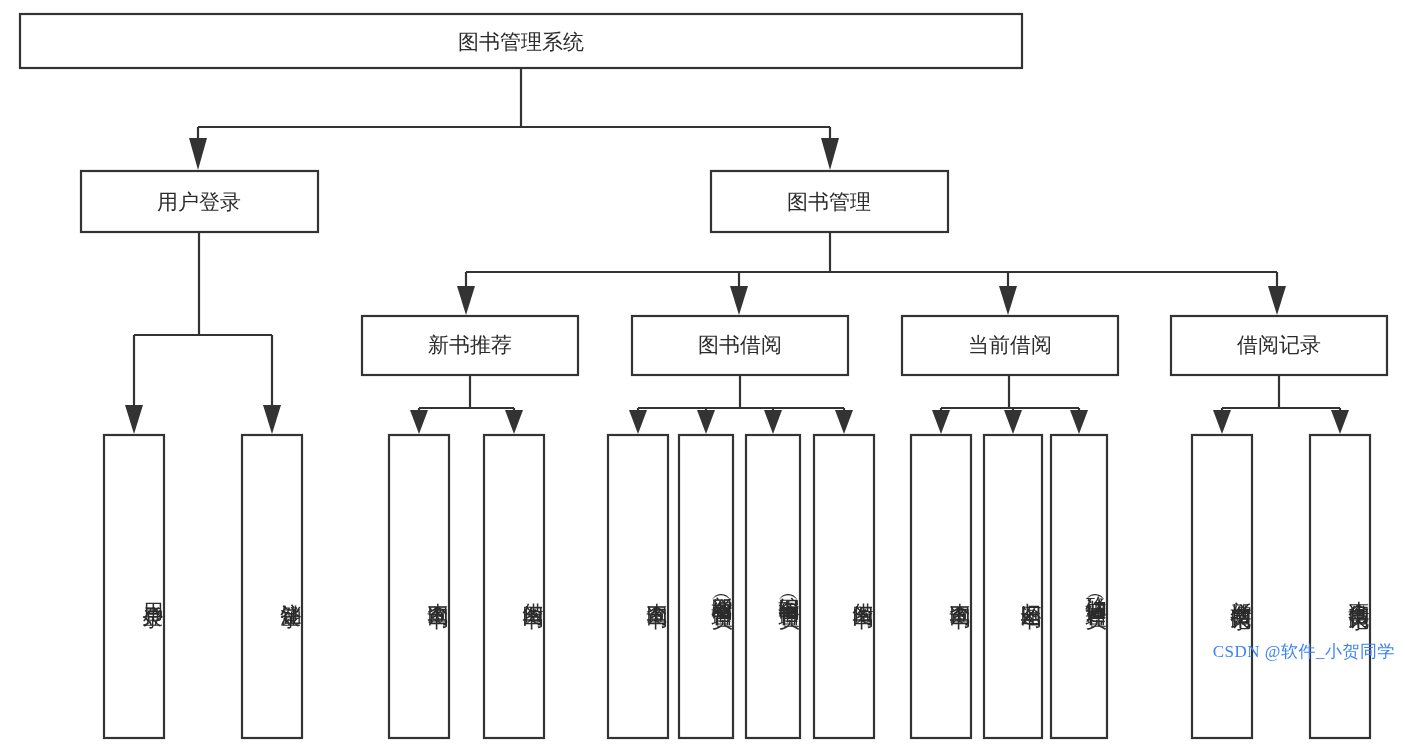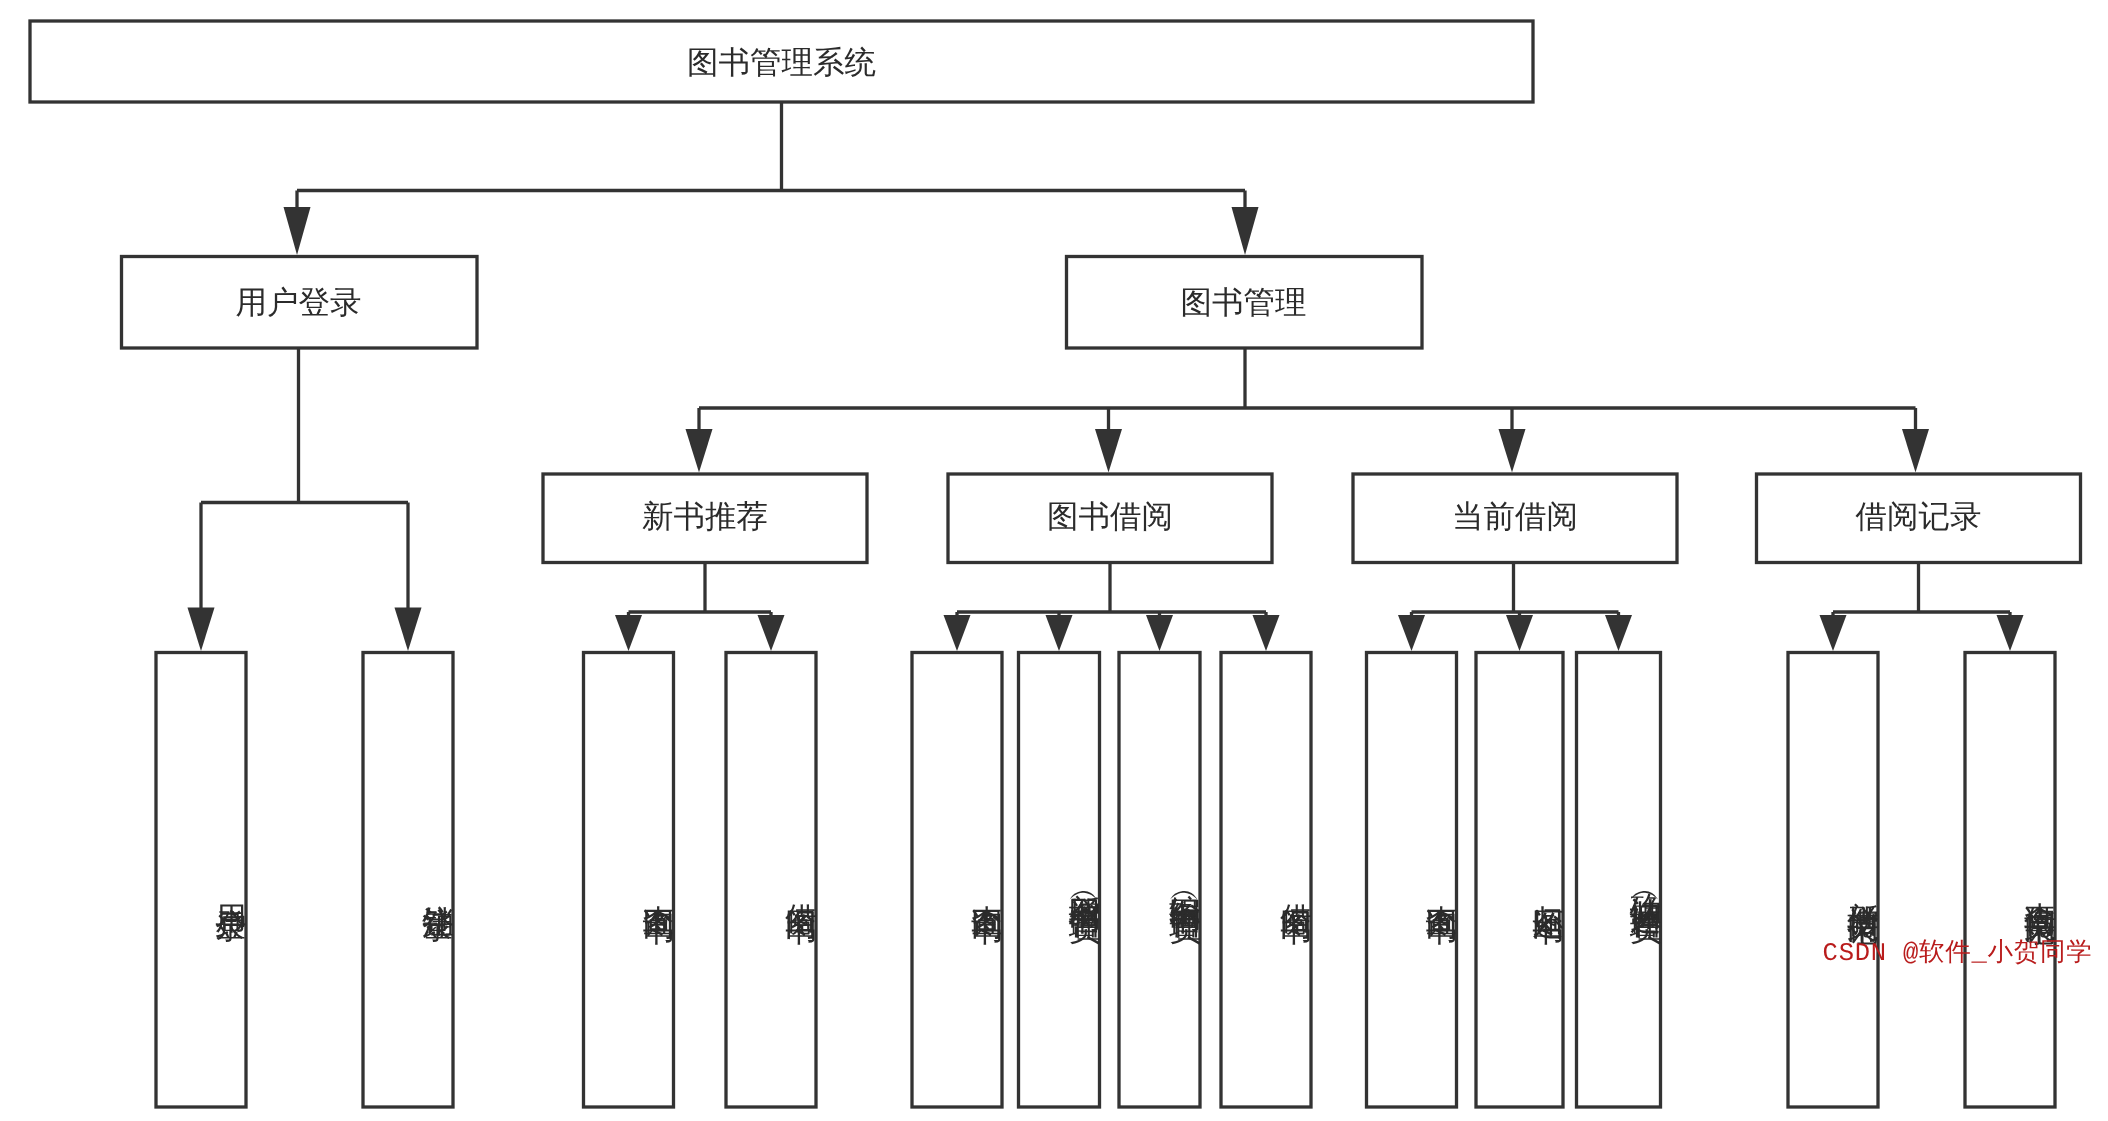--- a/index.html
+++ b/index.html
@@ -58,24 +58,24 @@
     text-orientation: upright;
     letter-spacing: 2px;
     line-height: 1;
     white-space: nowrap;
     text-align: center;
     pointer-events: none;
   }
   .watermark {
     position: absolute;
     right: 10px;
-    bottom: 23px;
-    font-family: Liberation Mono, monospace;
+    bottom: 6px;
+    font-family: Liberation Serif, serif;
     font-size: 17px;
-    color: #b91c1c;
+    color: #3b82f6;
     white-space: nowrap;
     letter-spacing: 0.5px;
   }
 </style>
 </head>
 <body>
 
 <div id="diagram-root">
 
   <svg id="tree-svg" viewBox="0 0 1405 747">

